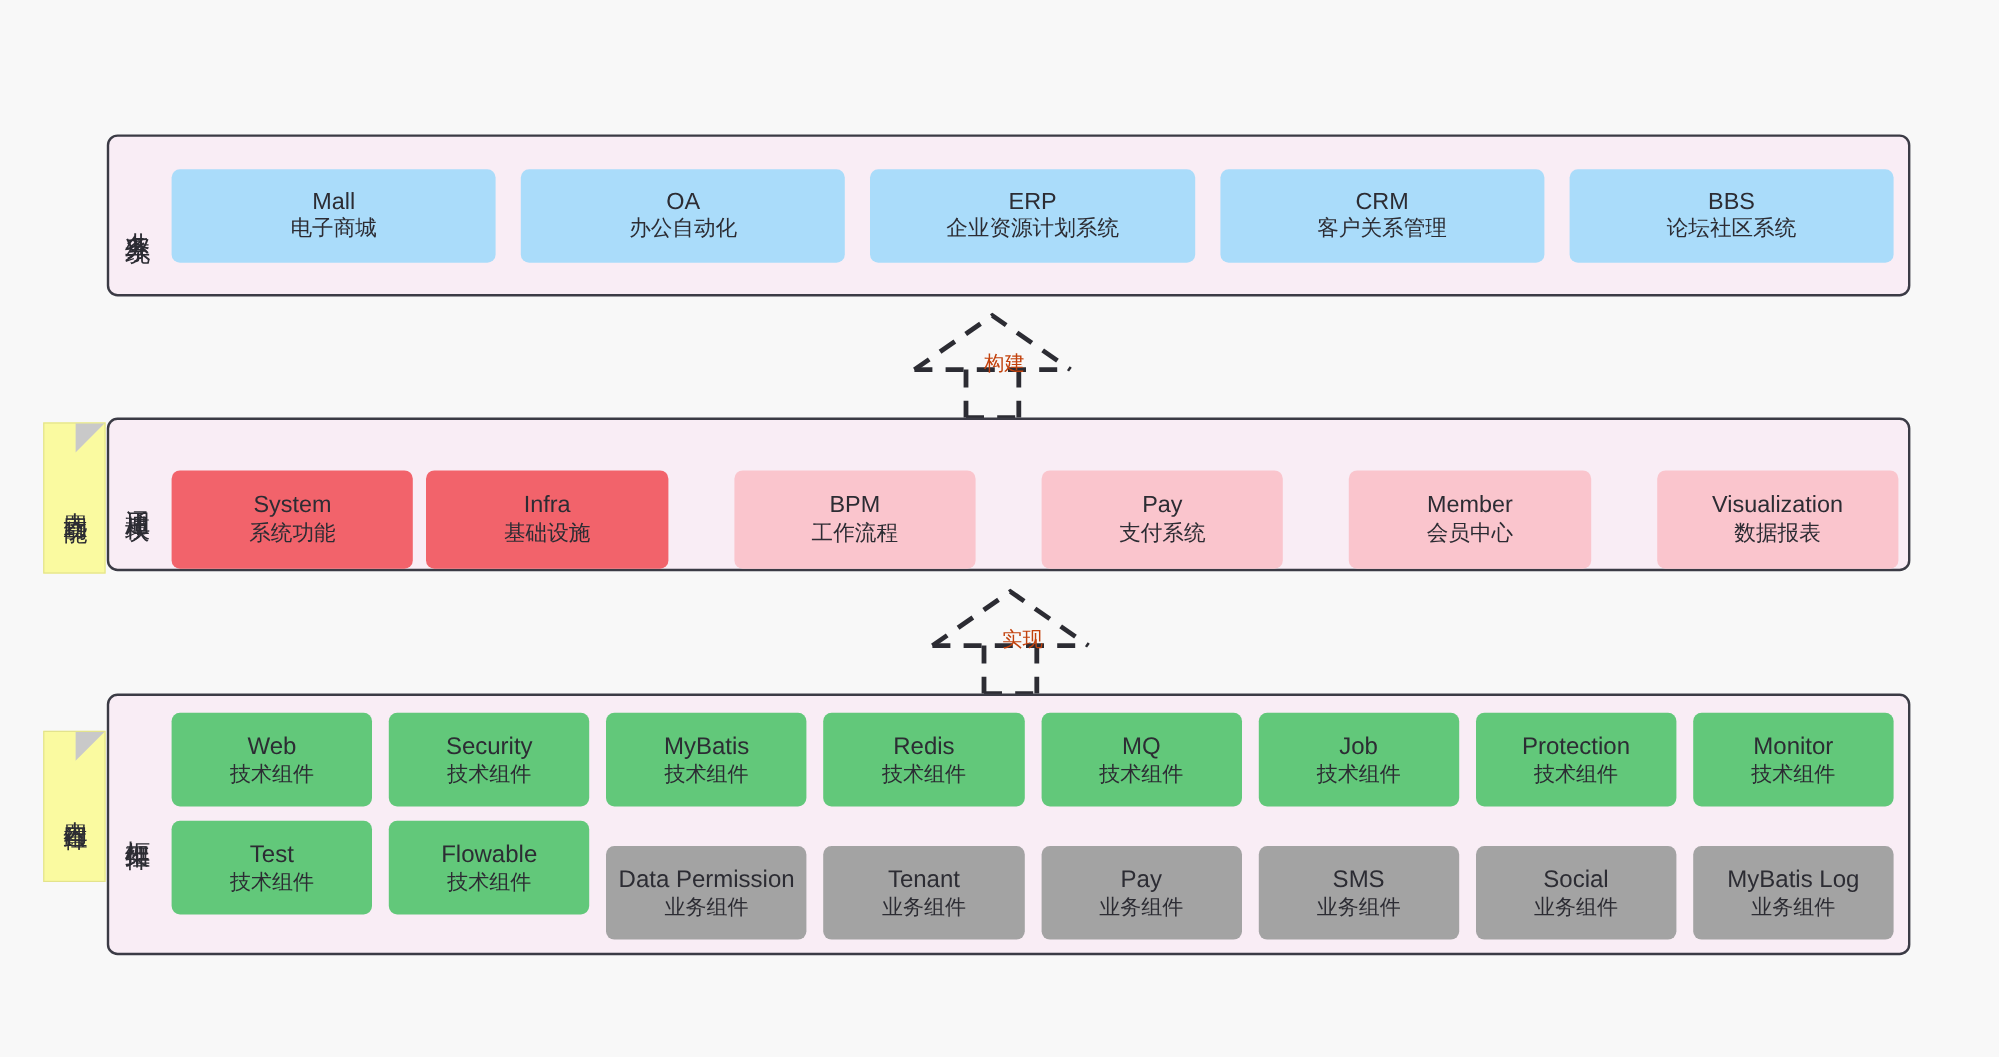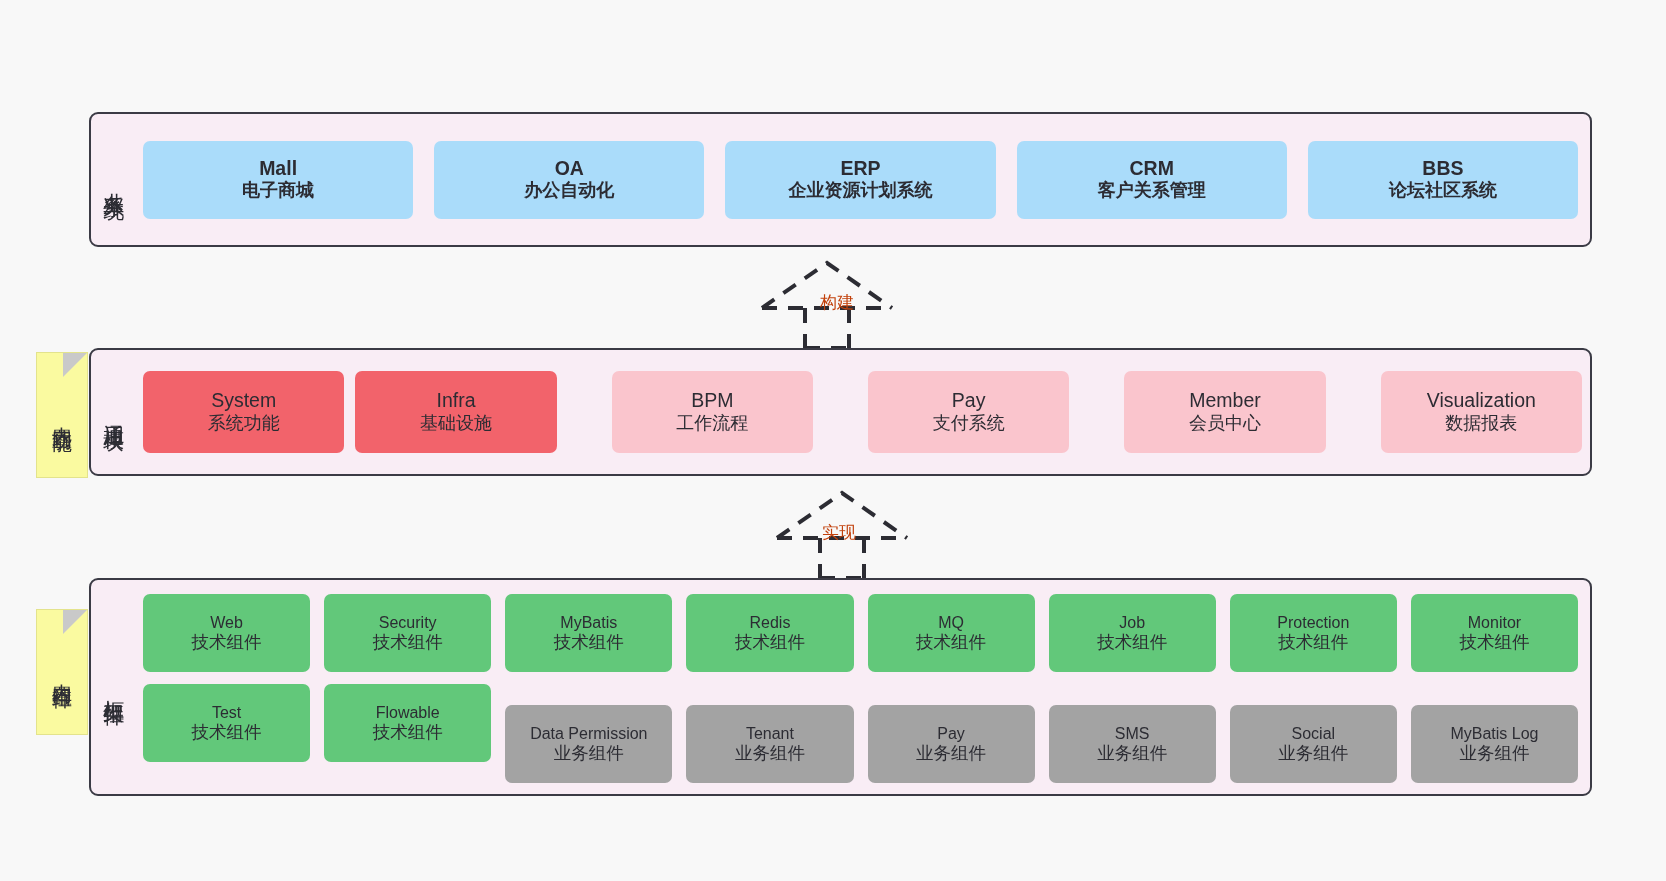--- a/index.html
+++ b/index.html
@@ -61,38 +61,38 @@
 
   
   .c-blue       { background: #aadcfa; }
   .c-red        { background: #f2636b; }
   .c-pink       { background: #fac5cd; margin-left: 44px; }
   .c-green      { background: #62c87a; }
   .c-lightgreen { background: #a3a3a3; margin-top: 21px; }
 
   
   #layer-business { left: 89px;  top: 112px;  width: 1503px; height: 135px; }
-  #layer-business .layer-body { gap: 21px; padding-left: 6px; padding-right: 12px; font-weight: bold; }
+  #layer-business .layer-body { gap: 21px; padding-left: 6px; padding-right: 12px; }
   #layer-business .node { flex: 1 1 0; height: 78px; }
 
   
   #layer-modules { left: 89px;  top: 348px;  width: 1503px; height: 128px; }
-  #layer-modules .layer-body { gap: 11px; padding-left: 6px; padding-right: 8px; }
+  #layer-modules .layer-body { gap: 11px; padding-left: 6px; padding-right: 8px; align-items: flex-end; }
   #layer-modules .node { flex: 1 1 0; height: 82px; }
 
   
   #layer-framework { left: 89px; top: 578px; width: 1503px; height: 218px; }
   #layer-framework .layer-body {
     display: block;
     padding: 14px 12px 14px 6px;
   }
   .fw-row { display: flex; gap: 14px; }
   .fw-row + .fw-row { margin-top: 12px; }
   .fw-row .node { flex: 1 1 0; height: 78px; }
-  .fw-row .node .n-title { font-size: 16px; text-align: center; }
+  .fw-row .node .n-title { font-size: 20px; text-align: center; }
   .fw-row .node .n-sub   { font-size: 17.5px; }
 
   
   .sticky {
     position: absolute;
     background: #fafaa0;
     border: 1px solid #e3e38c;
     display: flex;
     align-items: center;
     justify-content: center;
@@ -123,21 +123,21 @@
     position: absolute;
     font-size: 17px;
     color: #c2410c;
     background: transparent;
     white-space: nowrap;
     user-select: none;
   }
   #arrow-build  { left: 757px; top: 258px;  width: 150px; height: 92px; }
   #arrow-build  .uml-label { left: 63px; top: 33px; }
   #arrow-impl   { left: 772px; top: 488px;  width: 150px; height: 92px; }
-  #arrow-impl   .uml-label { left: 50px; top: 33px; }
+  #arrow-impl   .uml-label { left: 63px; top: 33px; }
 </style>
 </head>
 <body>
 
 <div id="stage">
 
   <div class="layer" id="layer-business">
     <div class="layer-title">业务系统</div>
     <div class="layer-body">
       <div class="node c-blue">

